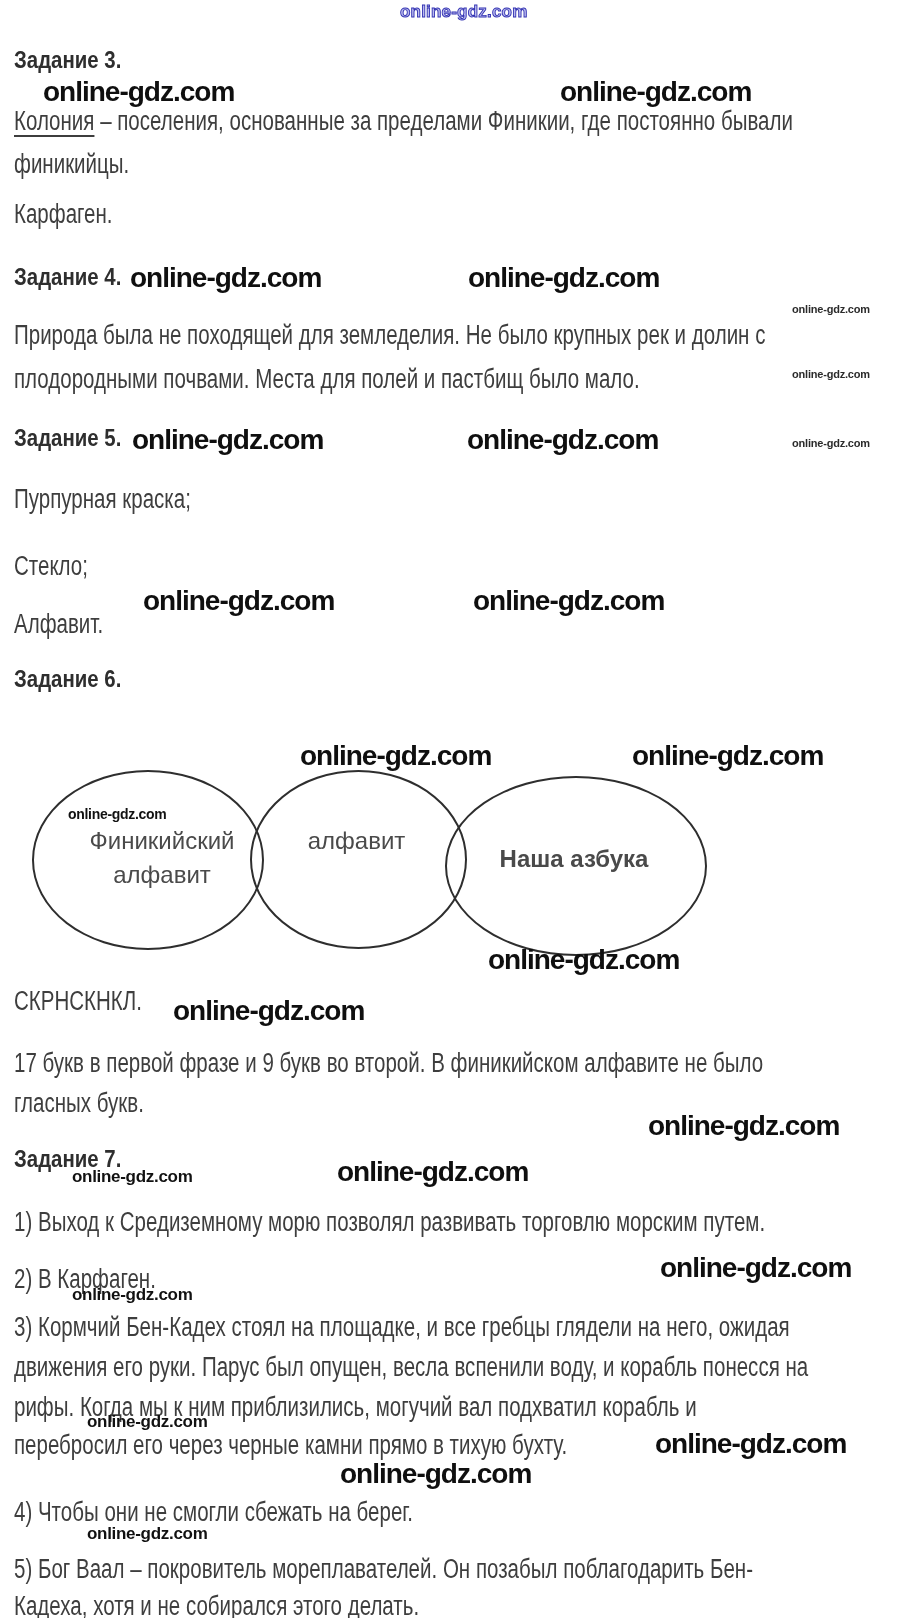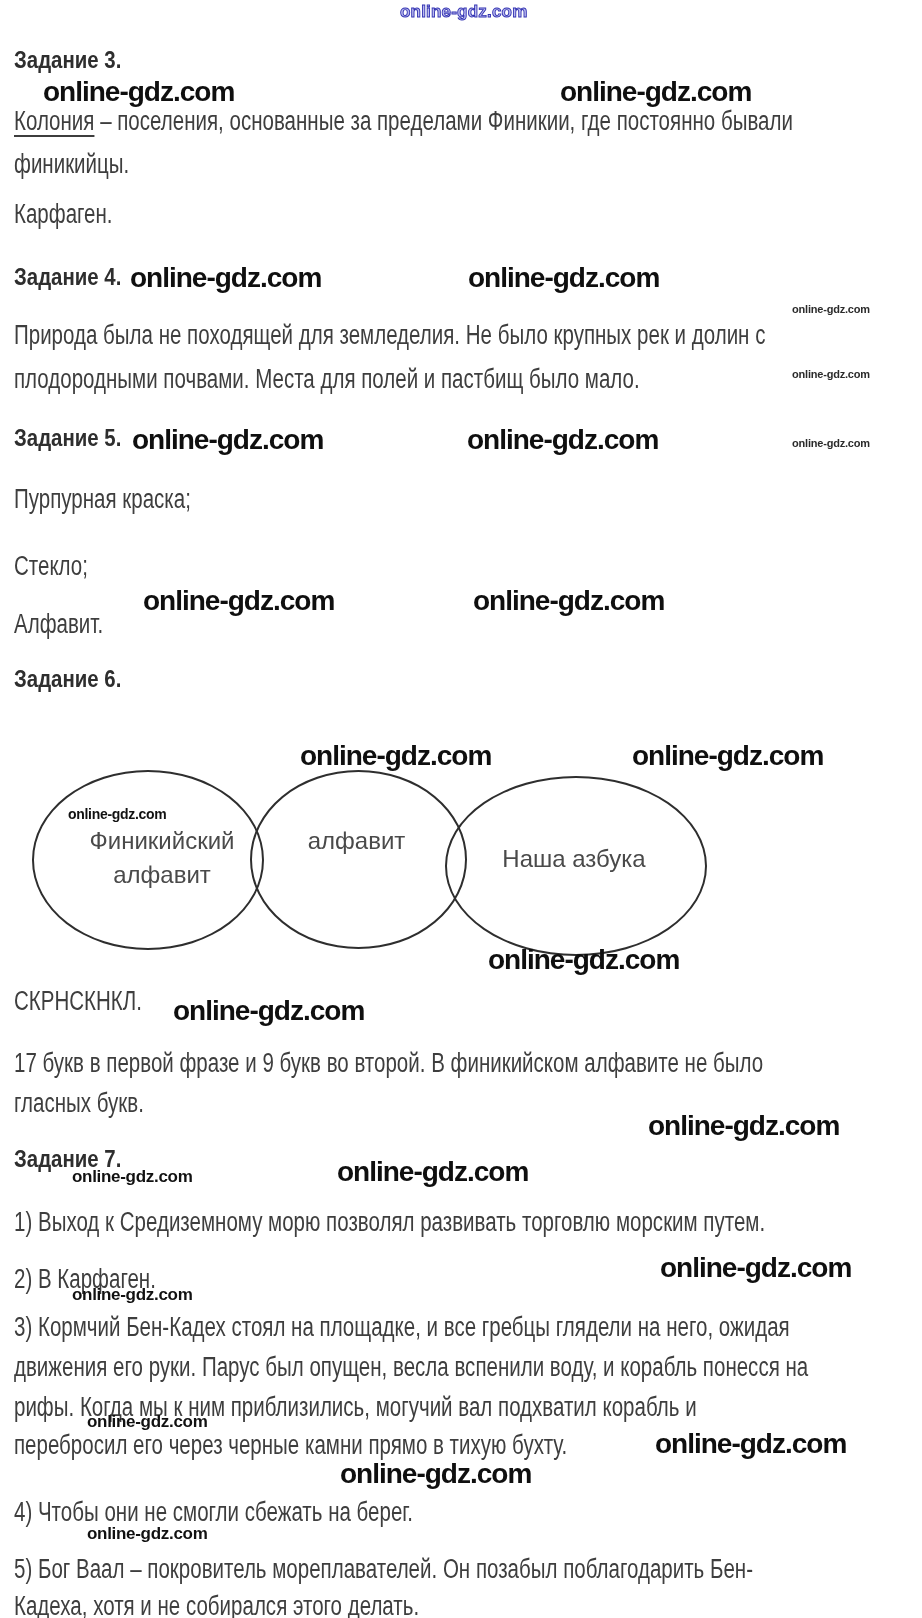--- a/index.html
+++ b/index.html
@@ -88,21 +88,21 @@
   <div class="ellipse" style="left:250px;top:770px;width:213px;height:175px;"></div>
   <div class="ellipse" style="left:445px;top:776px;width:258px;height:176px;"></div>
   <div class="wm-s" style="left:68px;top:806px;font-size:14px;">online-gdz.com</div>
   <div class="elabel" style="left:48px;top:824px;width:228px;text-align:center;">
     <div>Финикийский</div>
     <div>алфавит</div>
   </div>
   <div class="elabel" style="left:250px;top:824px;width:213px;">
     <div>алфавит</div>
   </div>
-  <div class="elabel" style="left:445px;top:842px;width:258px;">Наша азбука</div>
+  <div class="elabel" style="left:445px;top:842px;width:258px;font-weight:bold;">Наша азбука</div>
   <div class="wm" style="left:488px;top:944px;">online-gdz.com</div>
 
   <div class="t" style="left:14px;top:985px;">СКРНСКНКЛ.</div>
   <div class="wm" style="left:173px;top:995px;">online-gdz.com</div>
   <div class="t" style="left:14px;top:1047px;">17 букв в первой фразе и 9 букв во второй. В финикийском алфавите не было</div>
   <div class="t" style="left:14px;top:1087px;">гласных букв.</div>
   <div class="wm" style="left:648px;top:1110px;">online-gdz.com</div>
 
   <div class="h" style="left:14px;top:1145px;">Задание 7.</div>
   <div class="wm-s" style="left:72px;top:1167px;">online-gdz.com</div>

